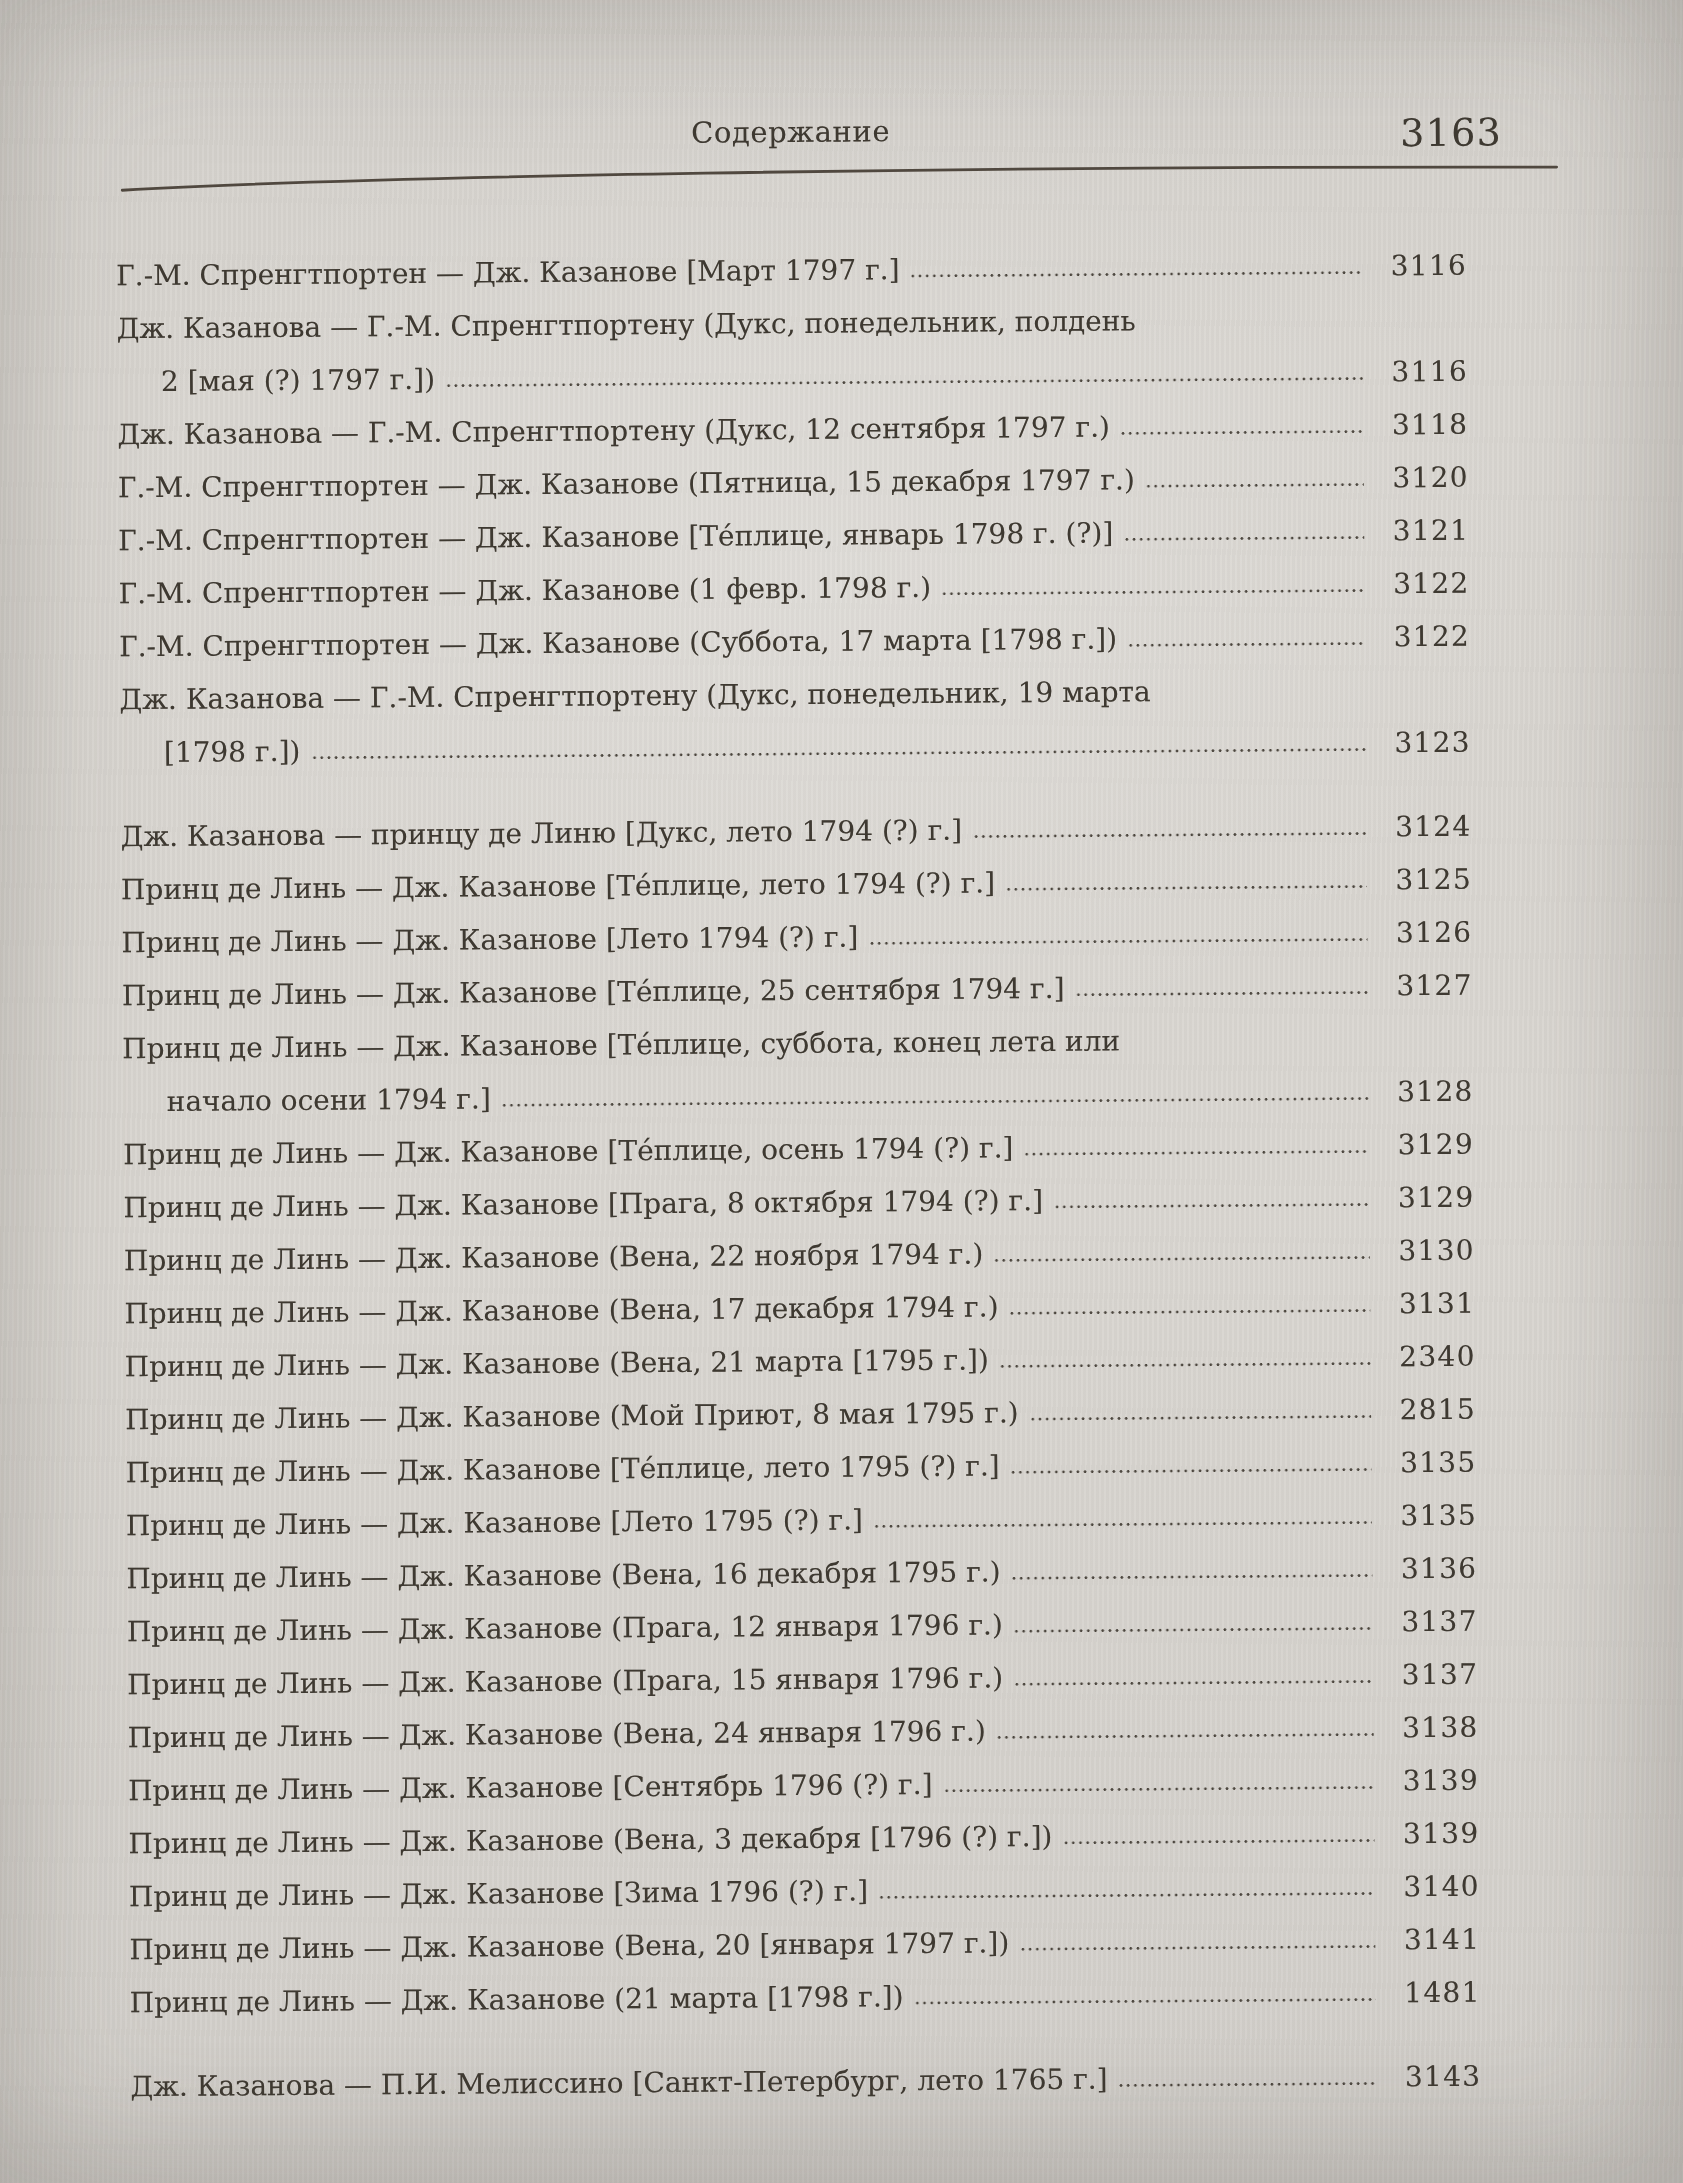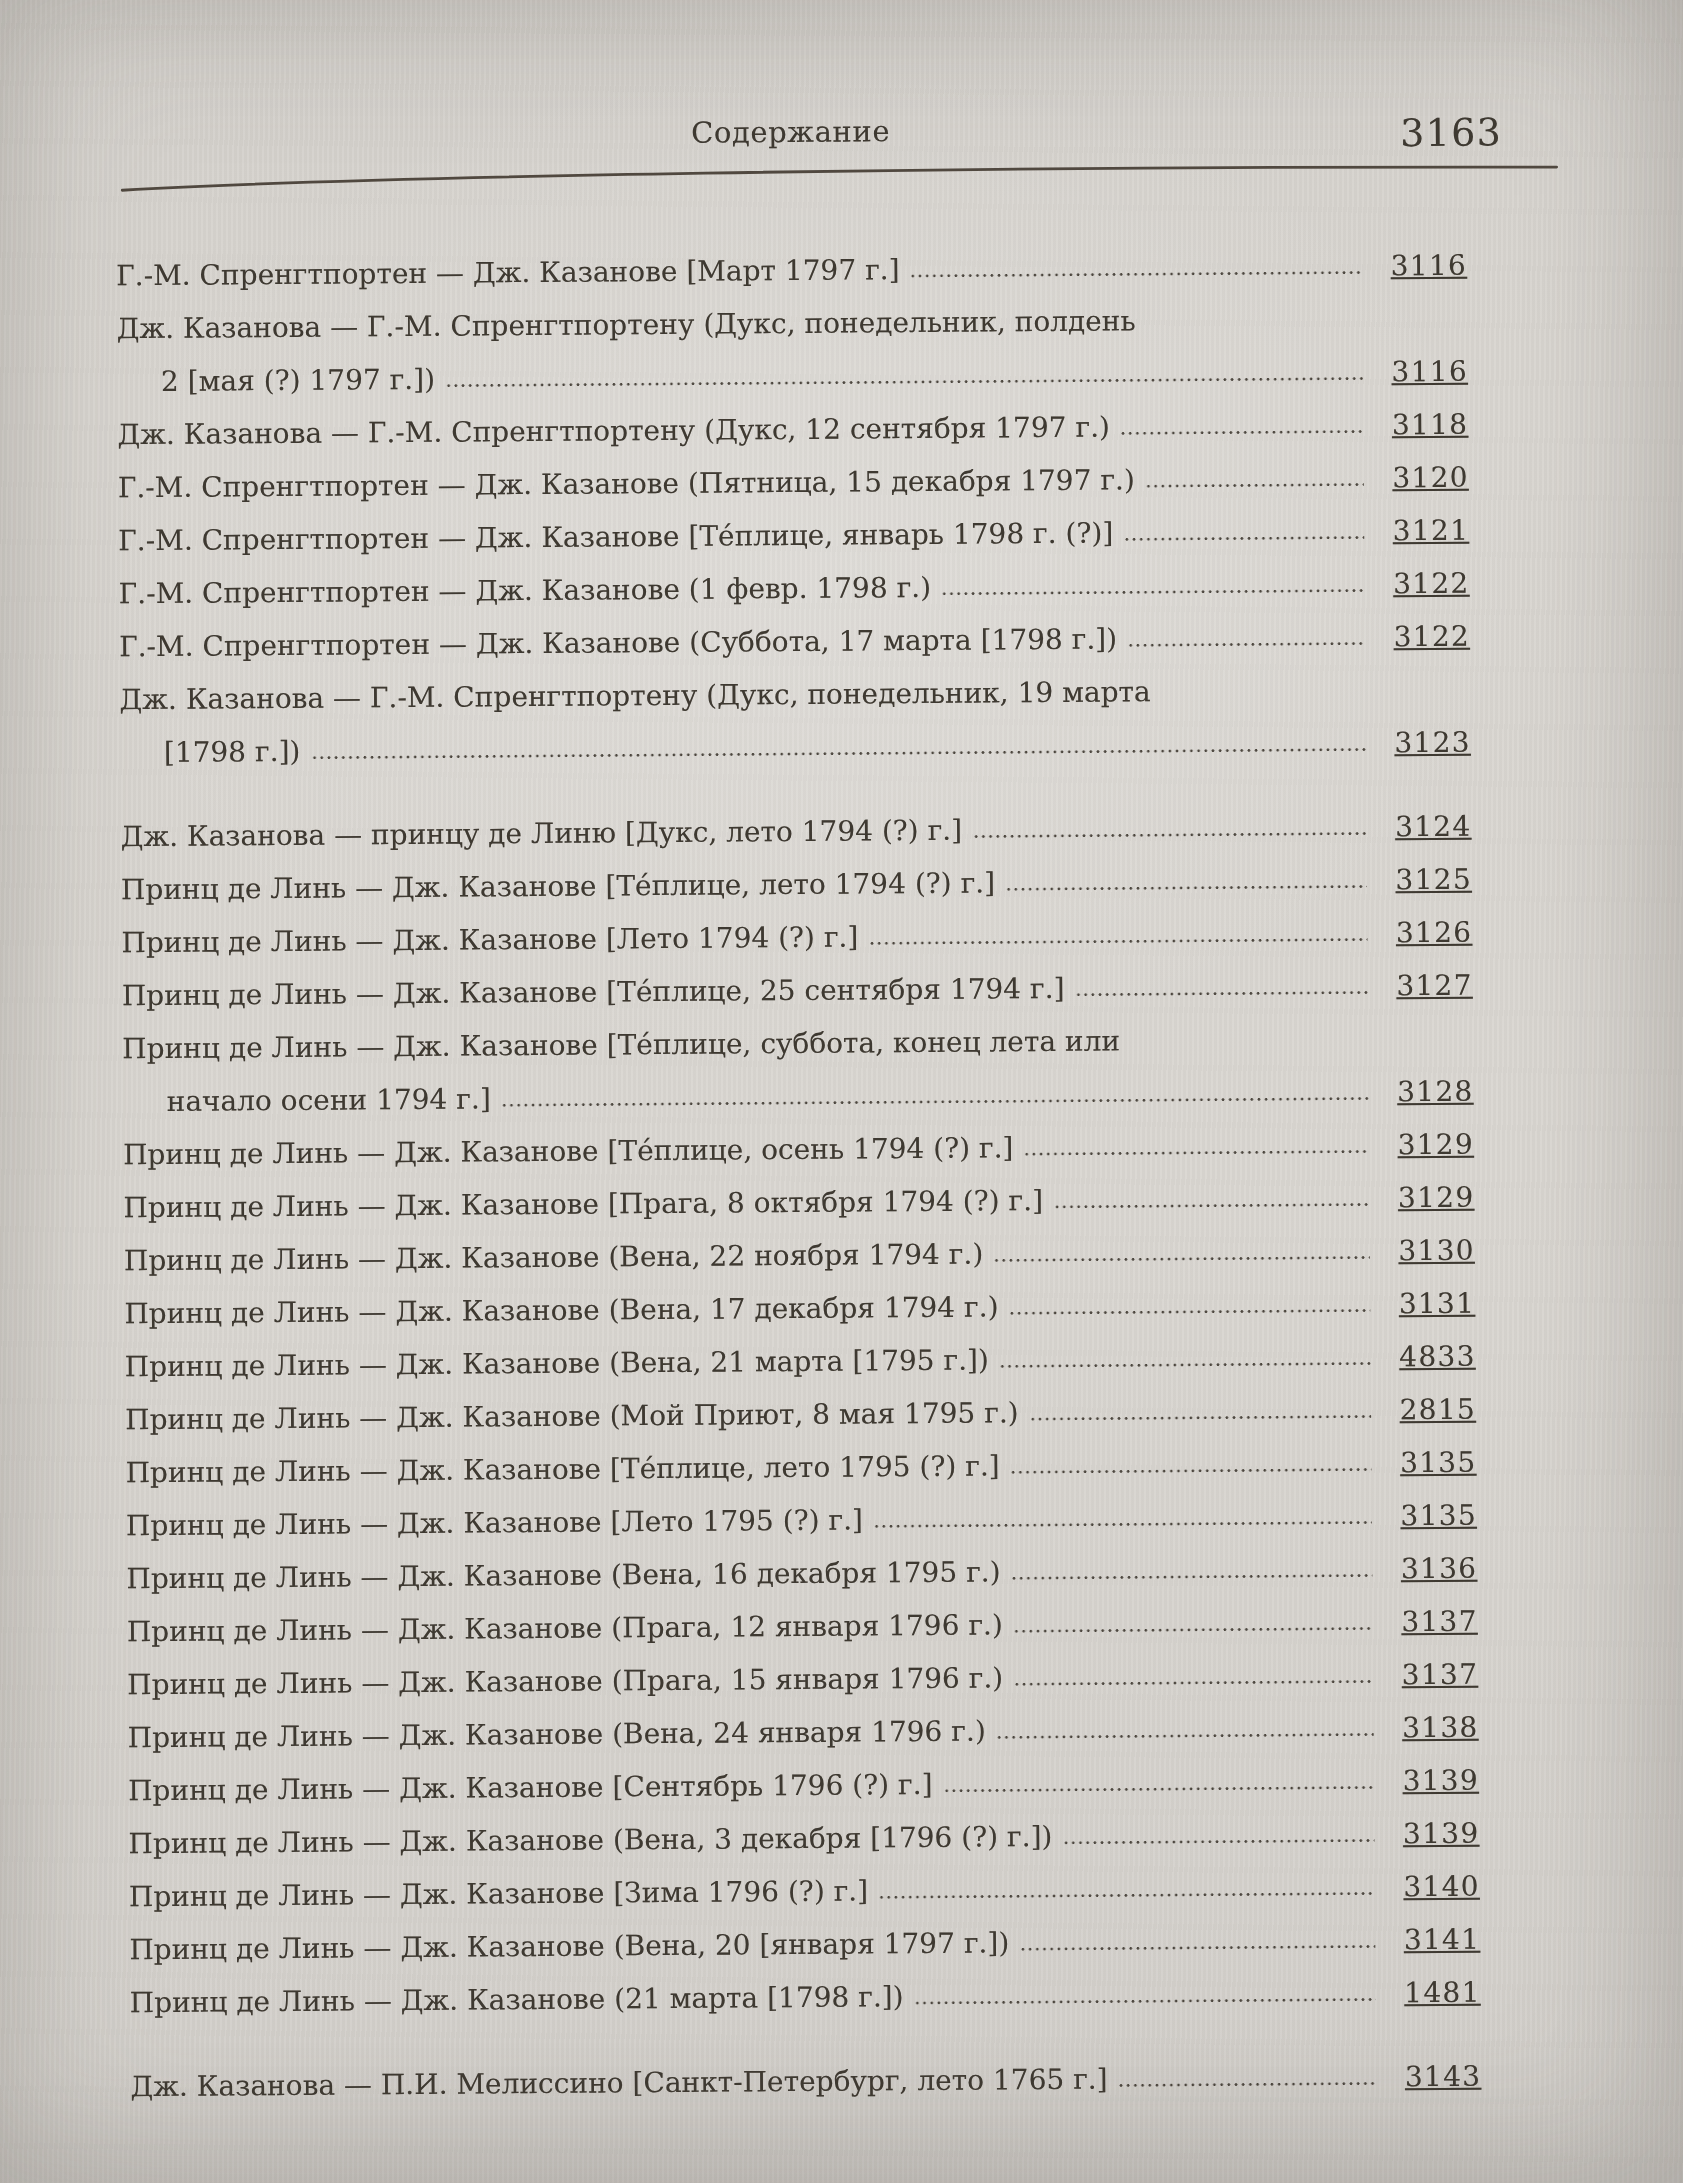--- a/index.html
+++ b/index.html
@@ -58,21 +58,20 @@
     background-image: radial-gradient(circle, rgba(64,58,50,0.92) 1.2px, rgba(64,58,50,0) 1.6px);
     background-size: 7.2px 5.6px;
     background-repeat: repeat-x;
     background-position: left bottom;
   }
   .page {
     flex: 0 0 auto;
     width: 94px;
     text-align: right;
     letter-spacing: 1.3px;
-    text-decoration: underline;
   }
 </style>
 </head>
 <body>
 
 <div class="paper"></div>
 
 <div class="content">
   <div class="header">
     <span class="title">Содержание</span>
@@ -209,21 +208,21 @@
         <div class="line">
           <span class="t">Принц де Линь — Дж. Казанове (Вена, 17 декабря 1794 г.)</span>
           <span class="dots"></span>
           <span class="page">3131</span>
         </div>
       </div>
       <div class="entry">
         <div class="line">
           <span class="t">Принц де Линь — Дж. Казанове (Вена, 21 марта [1795 г.])</span>
           <span class="dots"></span>
-          <span class="page">4833</span>
+          <span class="page">2340</span>
         </div>
       </div>
       <div class="entry">
         <div class="line">
           <span class="t">Принц де Линь — Дж. Казанове (Мой Приют, 8 мая 1795 г.)</span>
           <span class="dots"></span>
           <span class="page">2815</span>
         </div>
       </div>
       <div class="entry">

